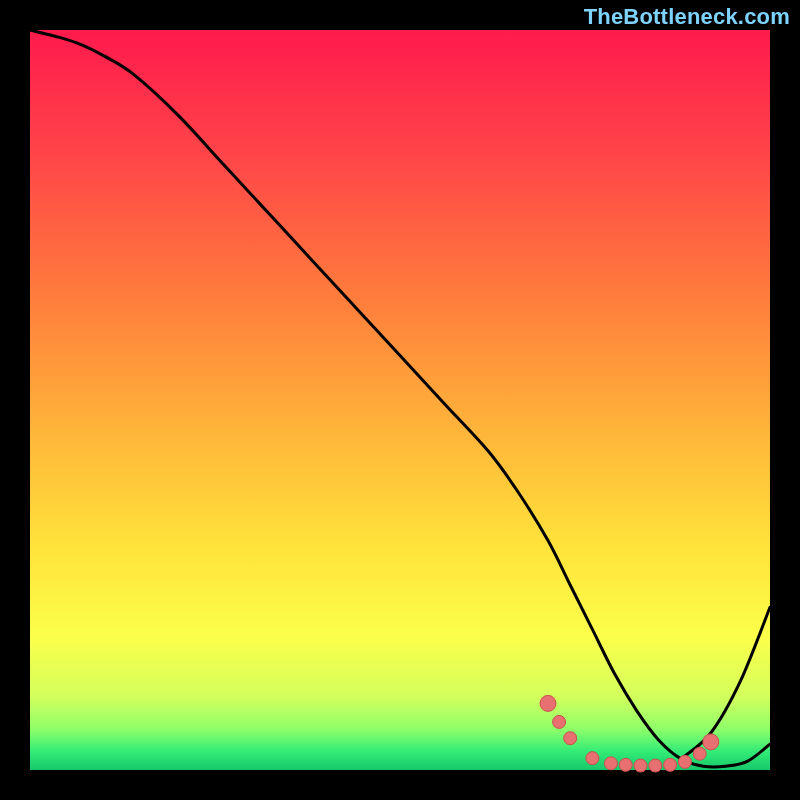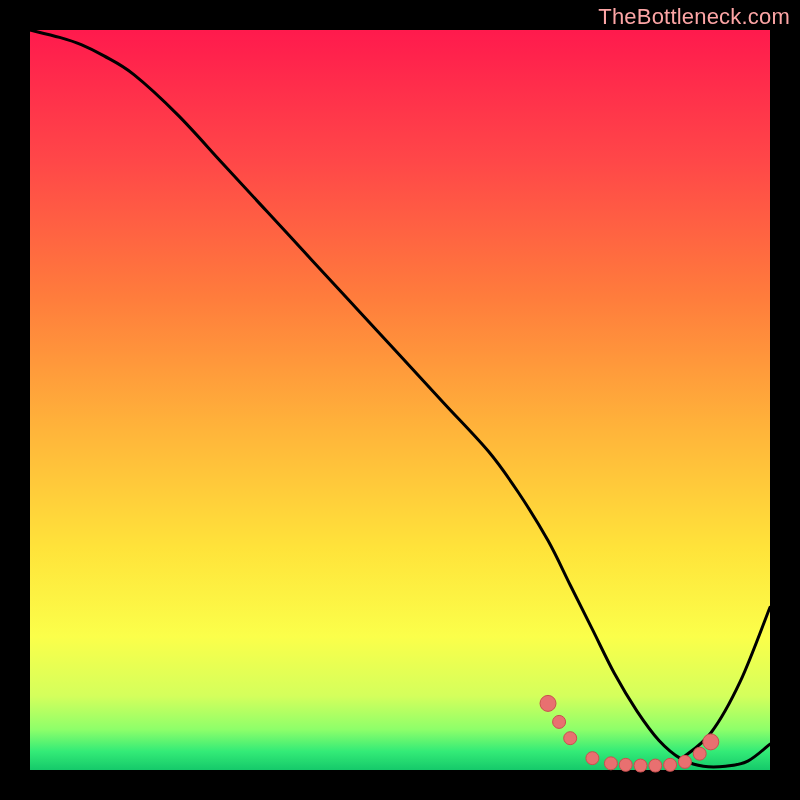--- a/index.html
+++ b/index.html
@@ -14,23 +14,23 @@
   .frame {
     position: relative;
     width: 800px;
     height: 800px;
     background: #000;
   }
   .watermark {
     position: absolute;
     top: 4px;
     right: 10px;
-    color: #fca5a5;
+    color: #7dd3fc;
     font-size: 22px;
-    font-weight: 400;
+    font-weight: 700;
     letter-spacing: 0.2px;
     z-index: 20;
   }
   svg {
     position: absolute;
     top: 0;
     left: 0;
   }
 </style>
 </head>

